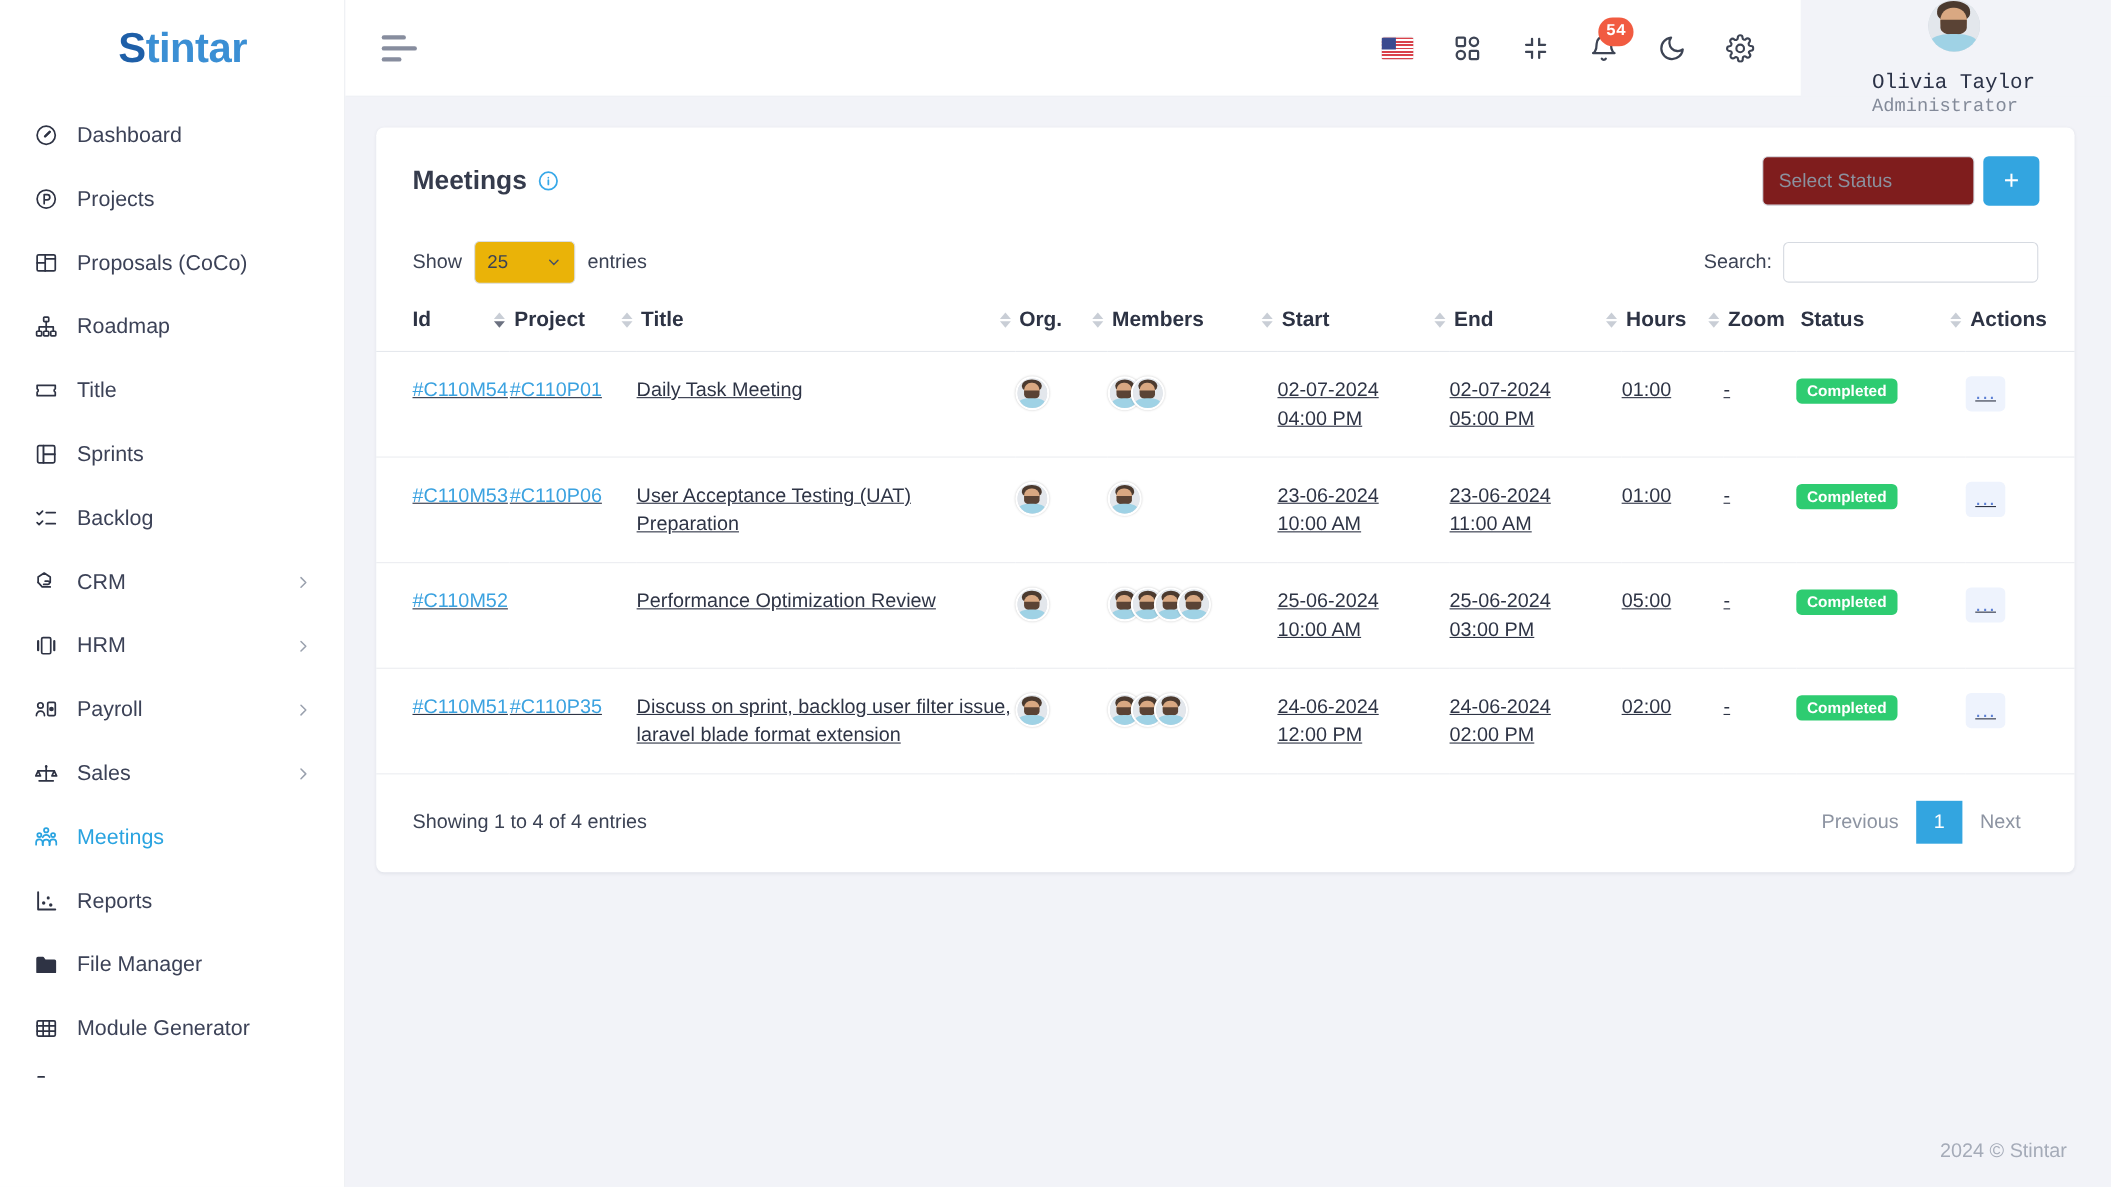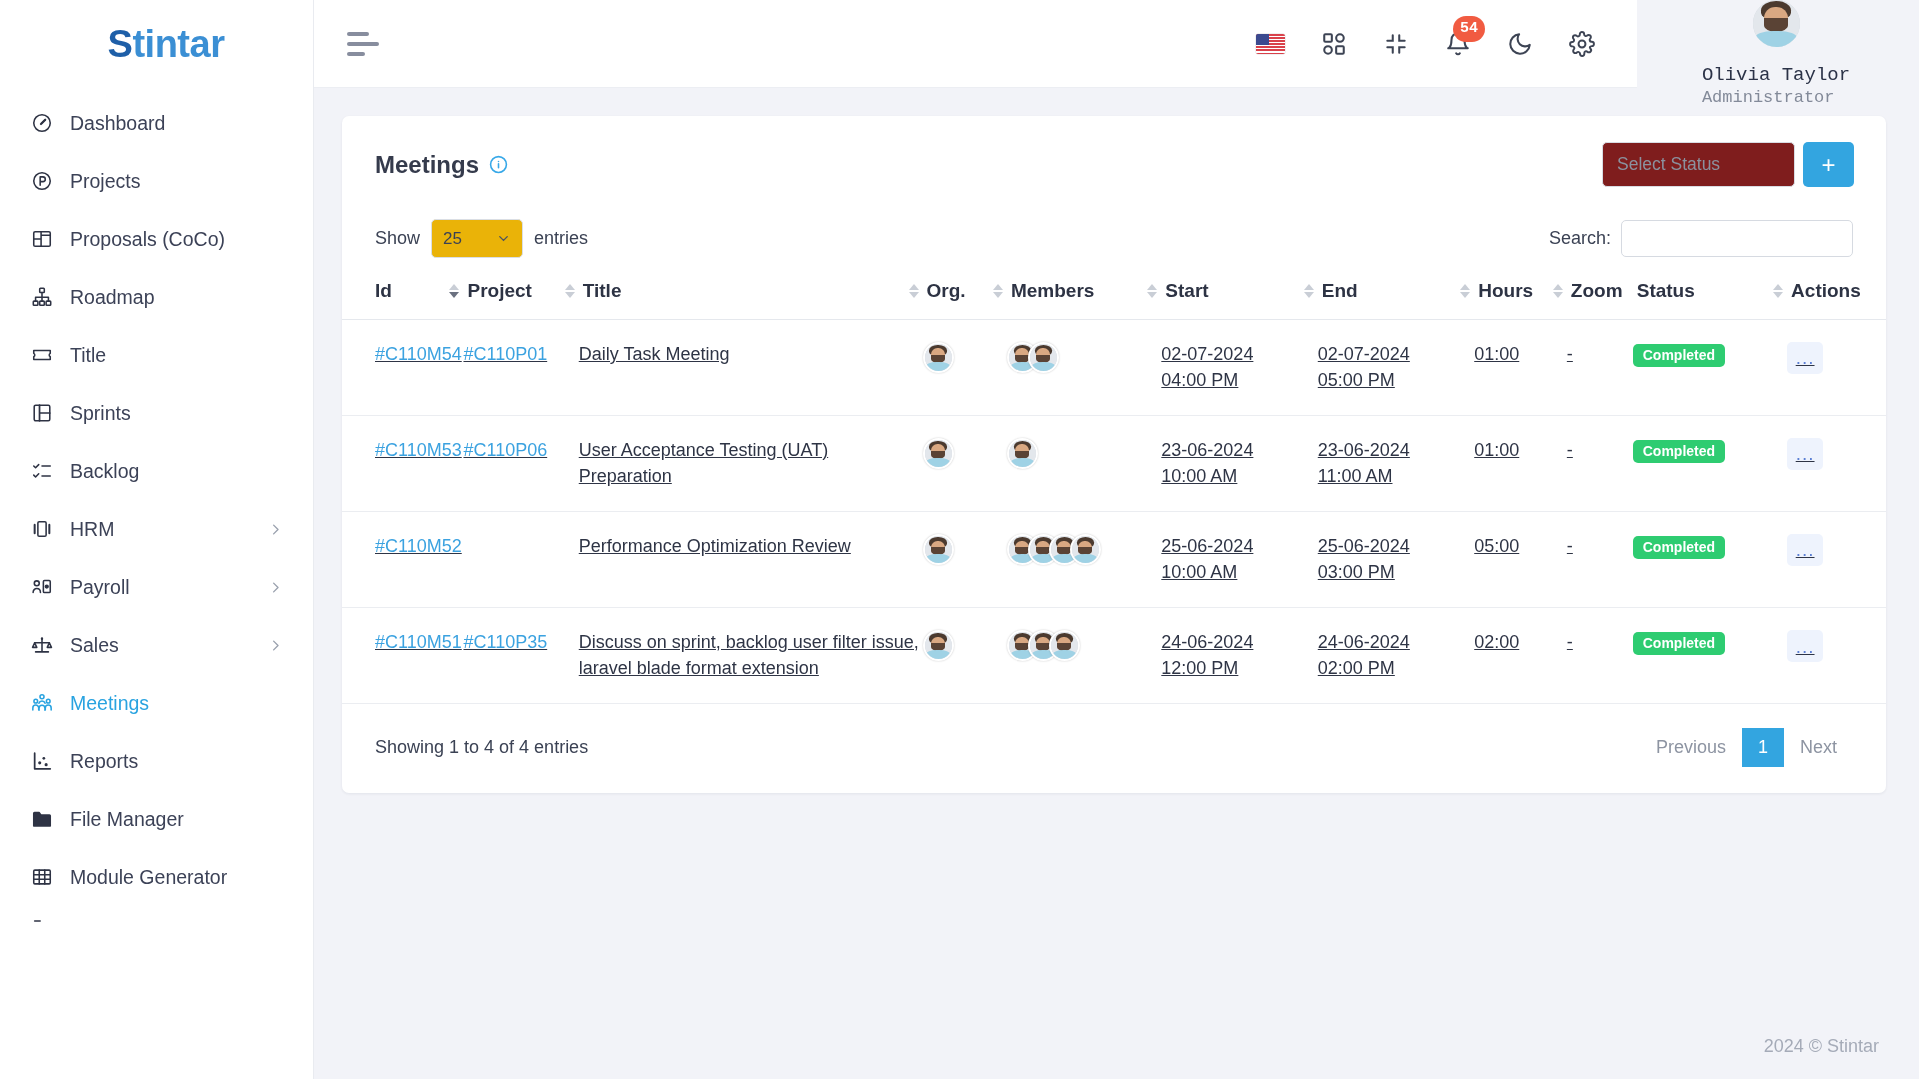--- a/index.html
+++ b/index.html
@@ -263,20 +263,35 @@
           </span>
           <span class="label">Sprints</span>
         </div>
         <div class="nav-item">
           <span class="ico">
             <svg viewBox="0 0 24 24" fill="none" stroke="currentColor" stroke-width="1.7" stroke-linecap="round" stroke-linejoin="round">
               <path d="M3 6.5l2 2 3.4-3.5M3 16.5l2 2 3.4-3.5M12 6.5h9M12 17.5h9"></path>
             </svg>
           </span>
           <span class="label">Backlog</span>
+        </div>
+        <div class="nav-item">
+          <span class="ico">
+            <svg viewBox="0 0 24 24" fill="none" stroke="currentColor" stroke-width="1.7" stroke-linecap="round" stroke-linejoin="round">
+              <path d="M4 12.5V7.2l6-4 6 4v5.3"></path>
+              <path d="M9.5 14.5h4.3a1.6 1.6 0 0 0 0-3.2H11"></path>
+              <path d="M4 12.5l4 4.5h8"></path>
+            </svg>
+          </span>
+          <span class="label">CRM</span>
+          <span class="chev">
+            <svg viewBox="0 0 24 24" fill="none" stroke="currentColor" stroke-width="2.2" stroke-linecap="round" stroke-linejoin="round">
+              <path d="M9 5l7 7-7 7"></path>
+            </svg>
+          </span>
         </div>
         <div class="nav-item">
           <span class="ico">
             <svg viewBox="0 0 24 24" fill="none" stroke="currentColor" stroke-width="1.7" stroke-linecap="round" stroke-linejoin="round">
               <rect x="7.5" y="4" width="9" height="16" rx="1.4"></rect>
               <path d="M4 7.5v9M20 7.5v9" stroke-width="2.2"></path>
             </svg>
           </span>
           <span class="label">HRM</span>
           <span class="chev">

